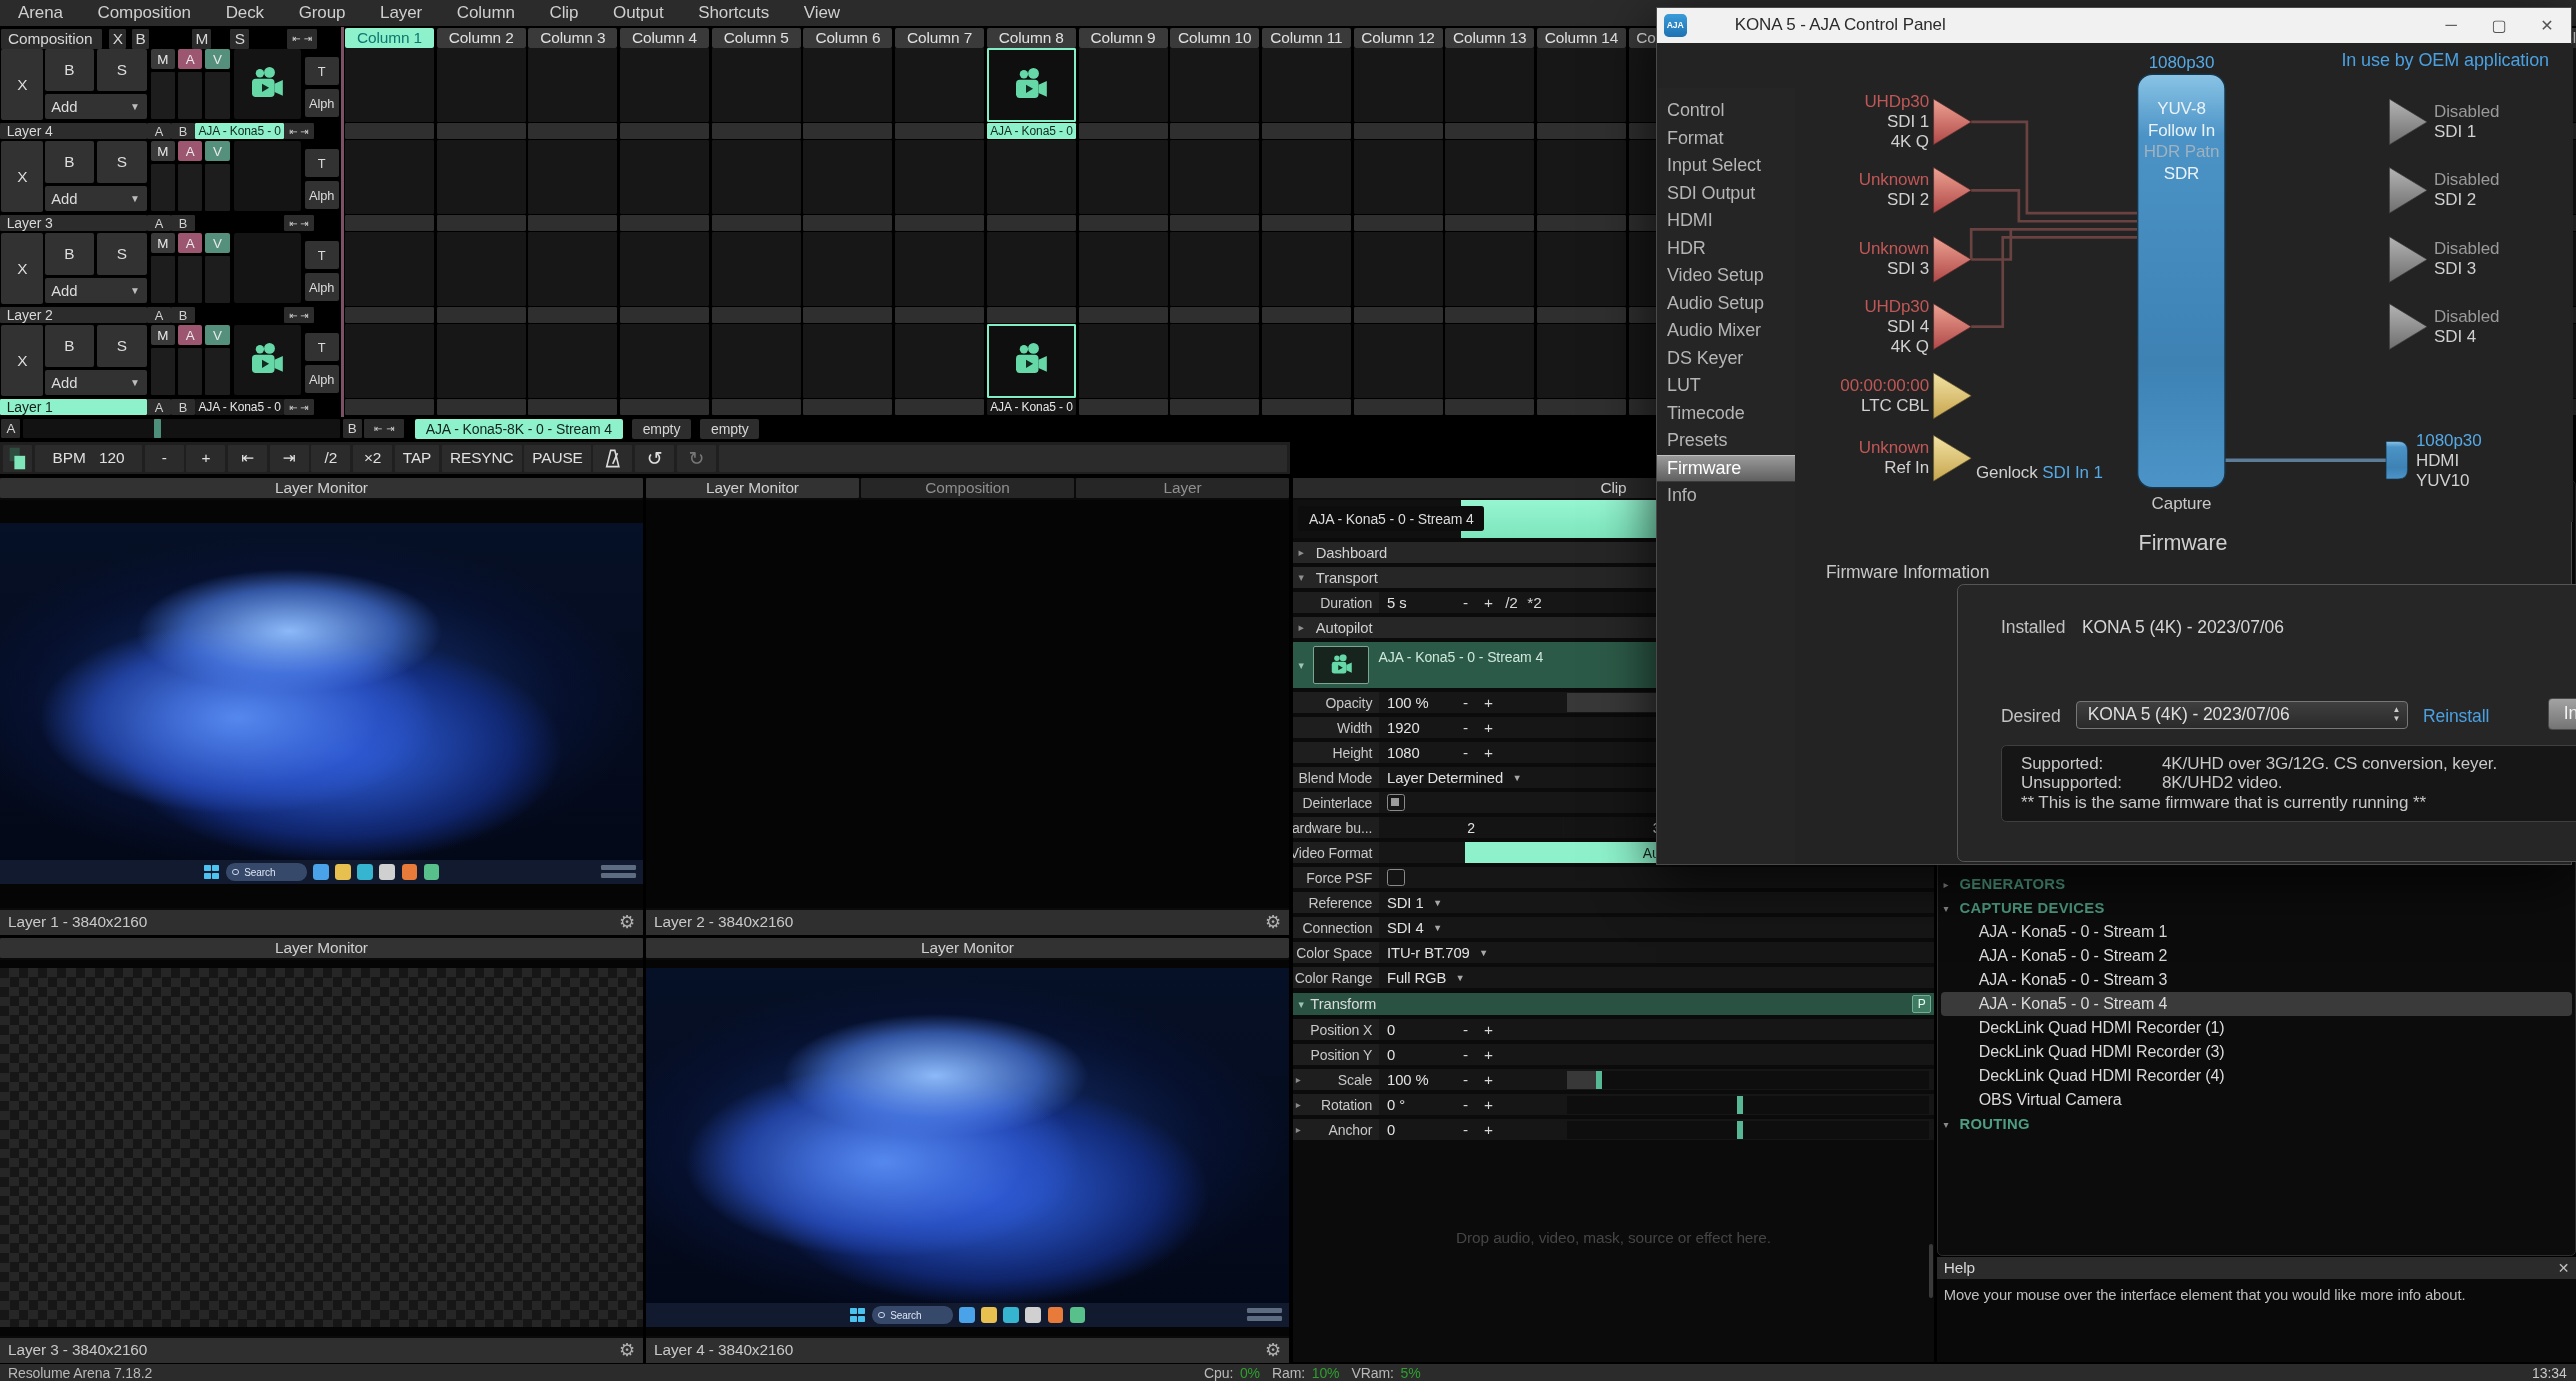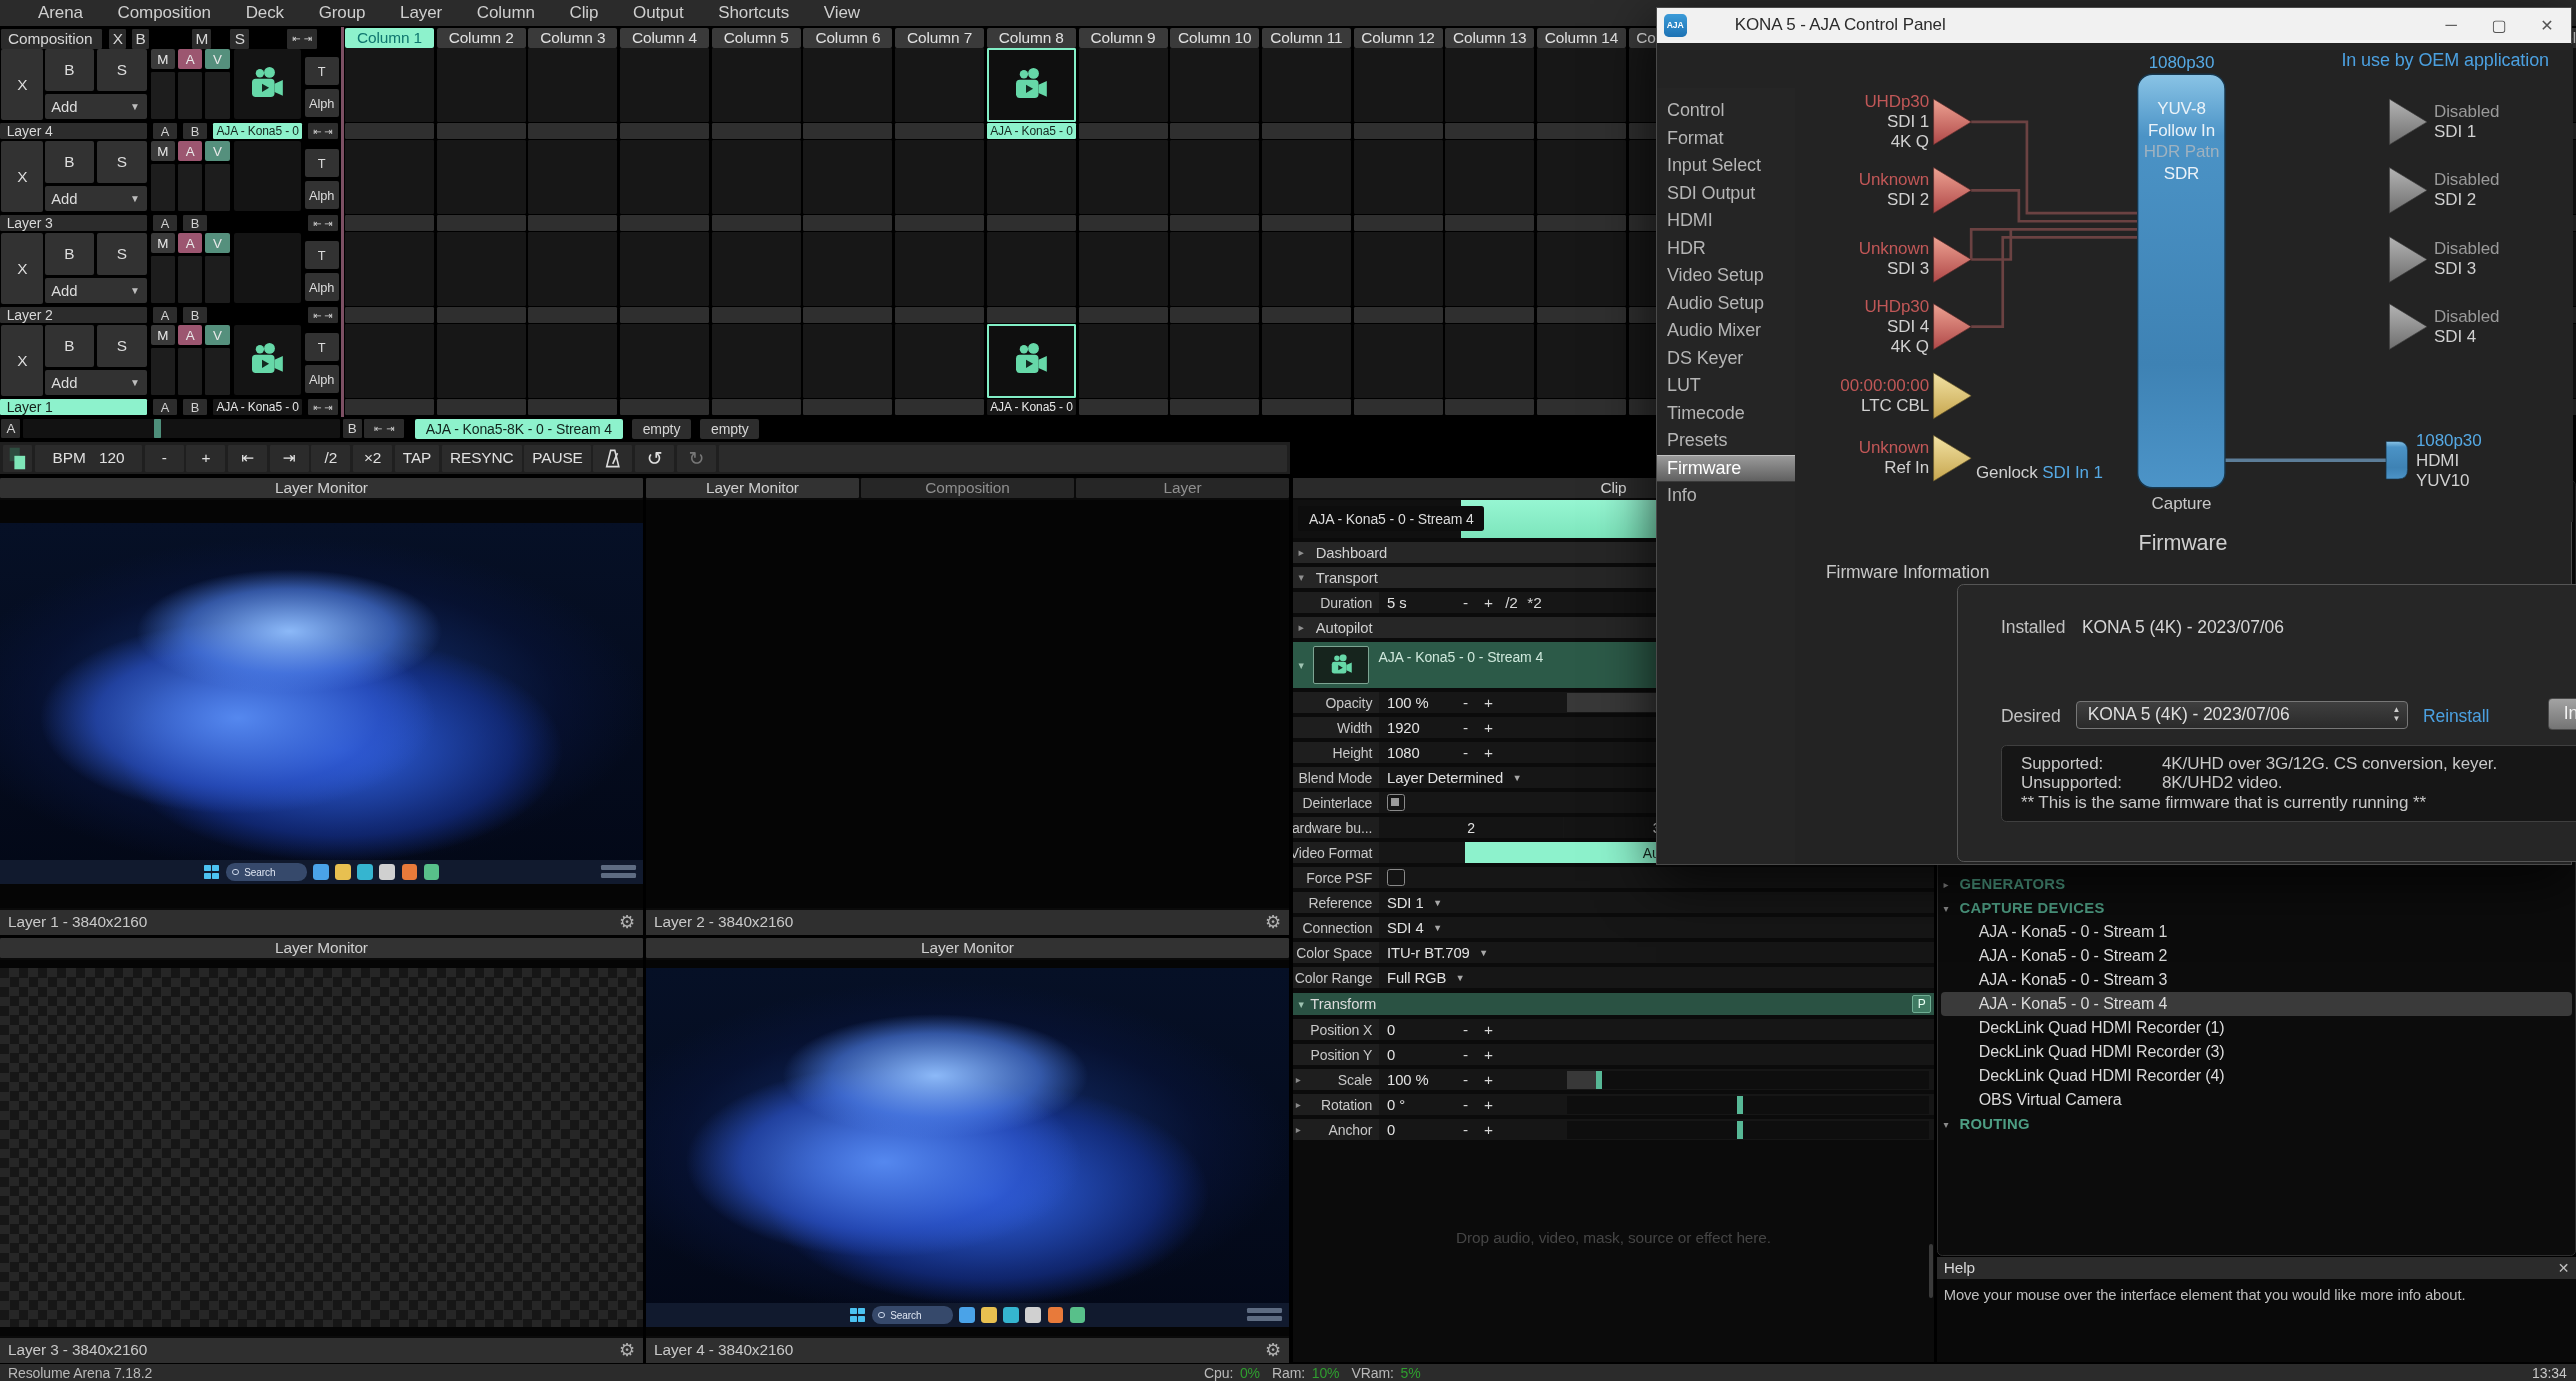--- a/index.html
+++ b/index.html
@@ -1,21 +1,21 @@
 <!DOCTYPE html>
 <html style="font-size:10.7px"><head>
 <meta charset="utf-8">
 <style>
   *{margin:0;padding:0;box-sizing:border-box;}
   html,body{background:#000;}
   body{font-family:"Liberation Sans",sans-serif;letter-spacing:-0.1px;}
   #root{position:relative;width:2576px;height:1381px;background:#000;overflow:hidden;}
 
   
-  .menubar{position:absolute;left:0;top:0;width:2576px;height:25.5px;background:#2b2b2b;display:flex;align-items:center;padding-left:22px;gap:2.7px;}
+  .menubar{position:absolute;left:0;top:0;width:2576px;height:25.5px;background:#2b2b2b;display:flex;align-items:center;padding-left:2px;gap:2.7px;}
   .menu-item{color:#cfcfcf;font-size:17px;padding:0 16px;line-height:25.5px;cursor:default;}
 
   
   .comp-header{position:absolute;left:0;top:27px;width:2576px;height:23px;display:flex;align-items:center;}
   .hcell{background:#2b2b2b;color:#d6d6d6;height:20px;display:flex;align-items:center;justify-content:center;border-radius:1.3px;font-size:15.4px;}
   .comp-title{width:101px;justify-content:flex-start;padding-left:6.7px;margin-left:1.3px;}
   .col-headers{position:absolute;left:345px;top:1.3px;display:flex;height:20px;overflow:hidden;width:2231px;}
   .col-h{flex:0 0 89px;margin-right:2.7px;background:#3a3a3a;color:#e0e0e0;font-size:15.4px;display:flex;align-items:center;justify-content:center;border-radius:2px;}
   .col-h.active{background:#8df2cc;color:#0f766e;}
 
@@ -33,21 +33,21 @@
   .mav-col{width:79px;margin-left:4px;}
   .mav{display:flex;gap:2.7px;height:20px;margin-top:1.3px;}
   .mav span{flex:1;display:flex;align-items:center;justify-content:center;font-size:13.4px;border-radius:2px;color:#e8e8e8;background:#3a3a3a;}
   .mav .a-on{background:#9c5670;}
   .mav .v-on{background:#55907d;}
   .meters{display:flex;gap:2.7px;height:47px;margin-top:2.7px;}
   .meters div{flex:1;background:#1d1d1d;border-radius:1.3px;}
   .thumb{width:67px;height:70px;margin:1.3px 0 0 4px;background:#141414;border-radius:2px;display:flex;align-items:center;justify-content:center;}
   .ta-col{width:34px;margin-left:4px;display:flex;flex-direction:column;gap:4px;margin-top:9.4px;}
   .ta-col .btn{height:28px;font-size:12.8px;}
-  .lg-label{position:absolute;left:0;top:75px;height:16px;width:341px;display:flex;gap:6px;}
+  .lg-label{position:absolute;left:0;top:75px;height:16px;width:341px;display:flex;gap:0;}
   .lname{flex:0 0 147px;background:#2c2c2c;color:#d8d8d8;font-size:14px;display:flex;align-items:center;padding-left:6.7px;border-radius:1.3px;}
   .lname.sel{background:#8df2cc;color:#142019;}
   .lab-sm{flex:0 0 24px;background:#2c2c2c;color:#d0d0d0;font-size:12.8px;display:flex;align-items:center;justify-content:center;border-radius:1.3px;}
   .lab-clip{flex:0 0 89px;font-size:12px;display:flex;align-items:center;padding:0 3.4px;border-radius:1.3px;white-space:nowrap;overflow:hidden;color:#d8d8d8;}
   .lab-clip.teal{background:#8df2cc;color:#14281f;}
   .lab-clip.dark{background:#181818;color:#e6e6e6;}
   .lab-kn{flex:0 0 29.6px;background:#2c2c2c;color:#cfcfcf;font-size:10px;display:flex;align-items:center;justify-content:center;gap:2.7px;border-radius:1.3px;}
 
   
   .grid-accent{position:absolute;left:341px;top:27px;width:2.7px;height:390px;background:#7d5064;}

